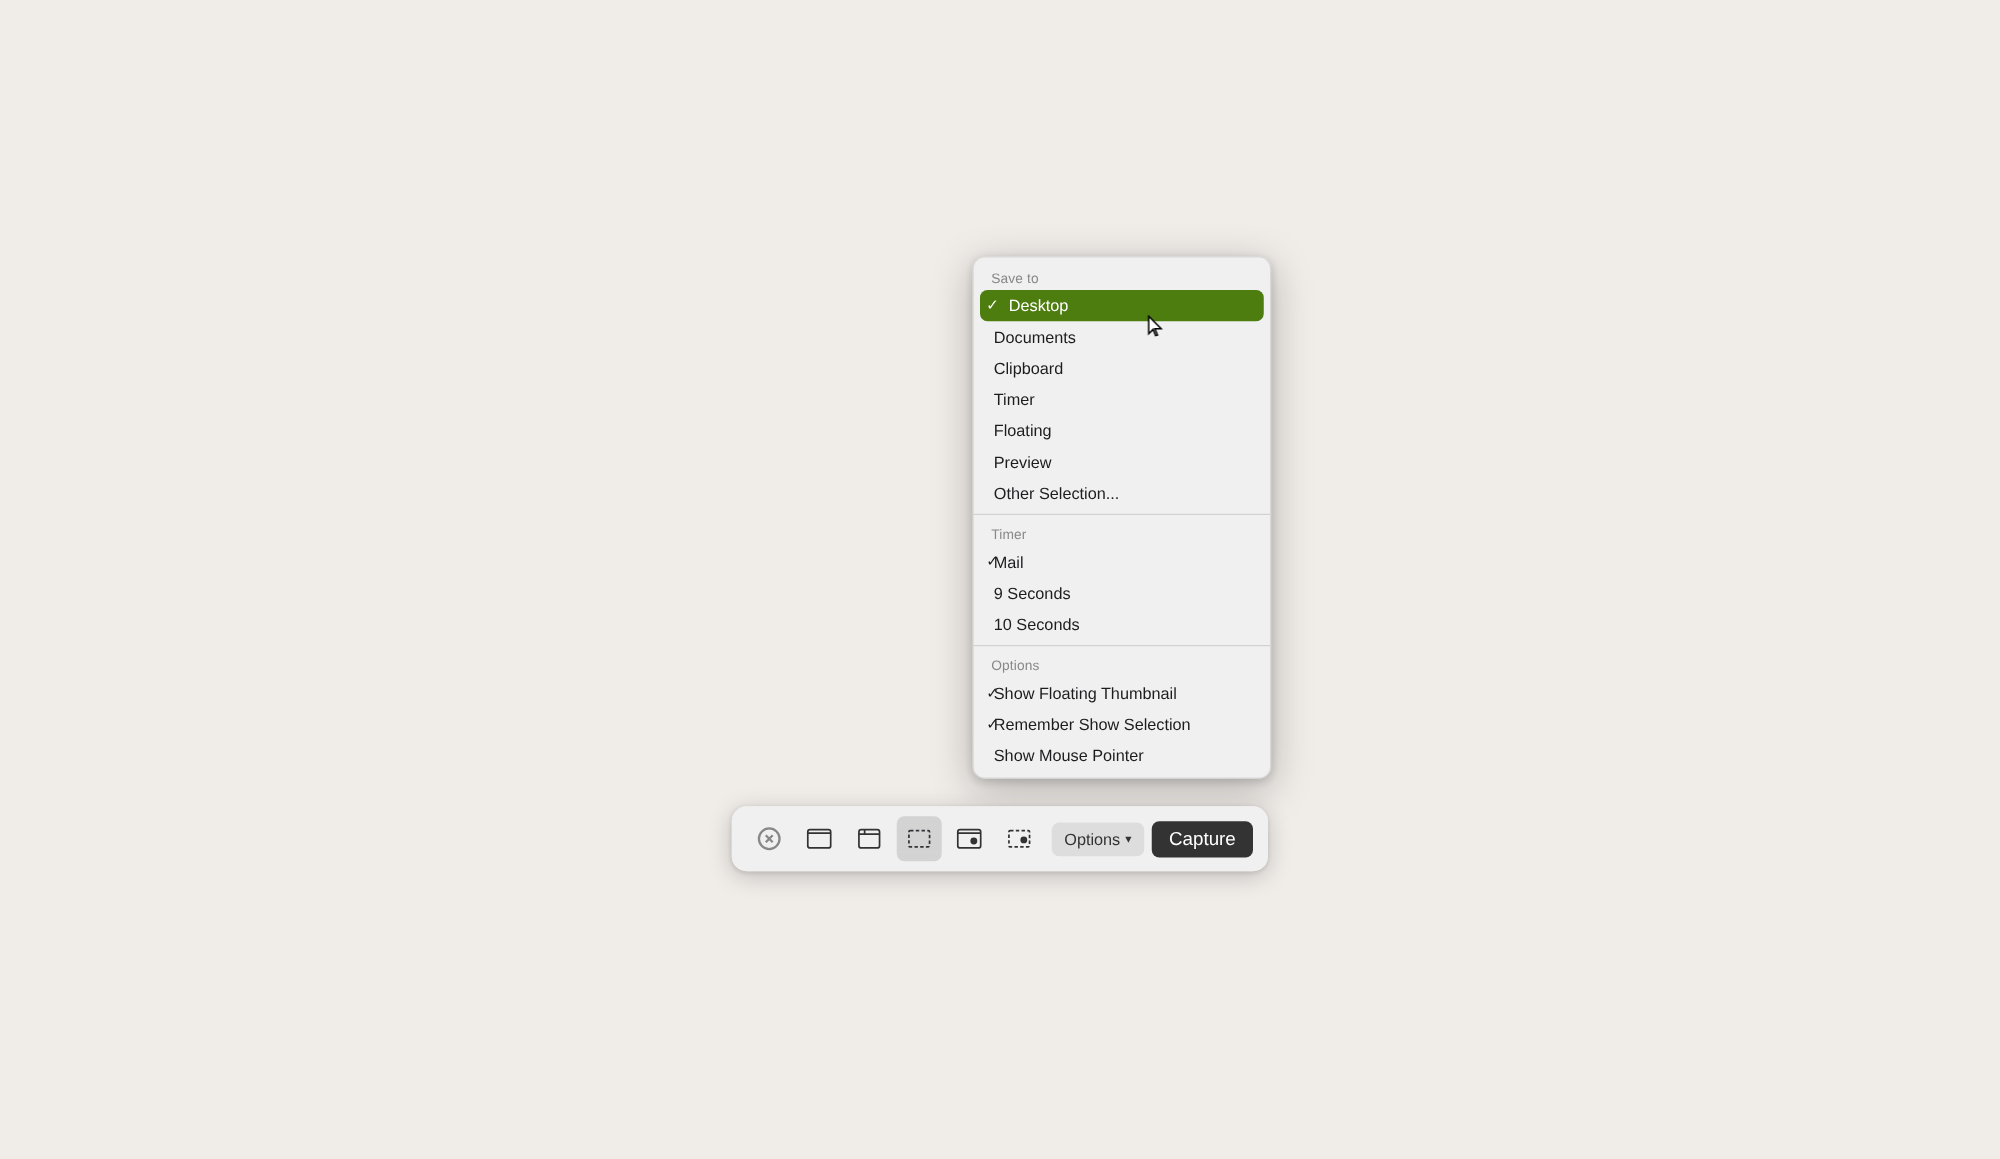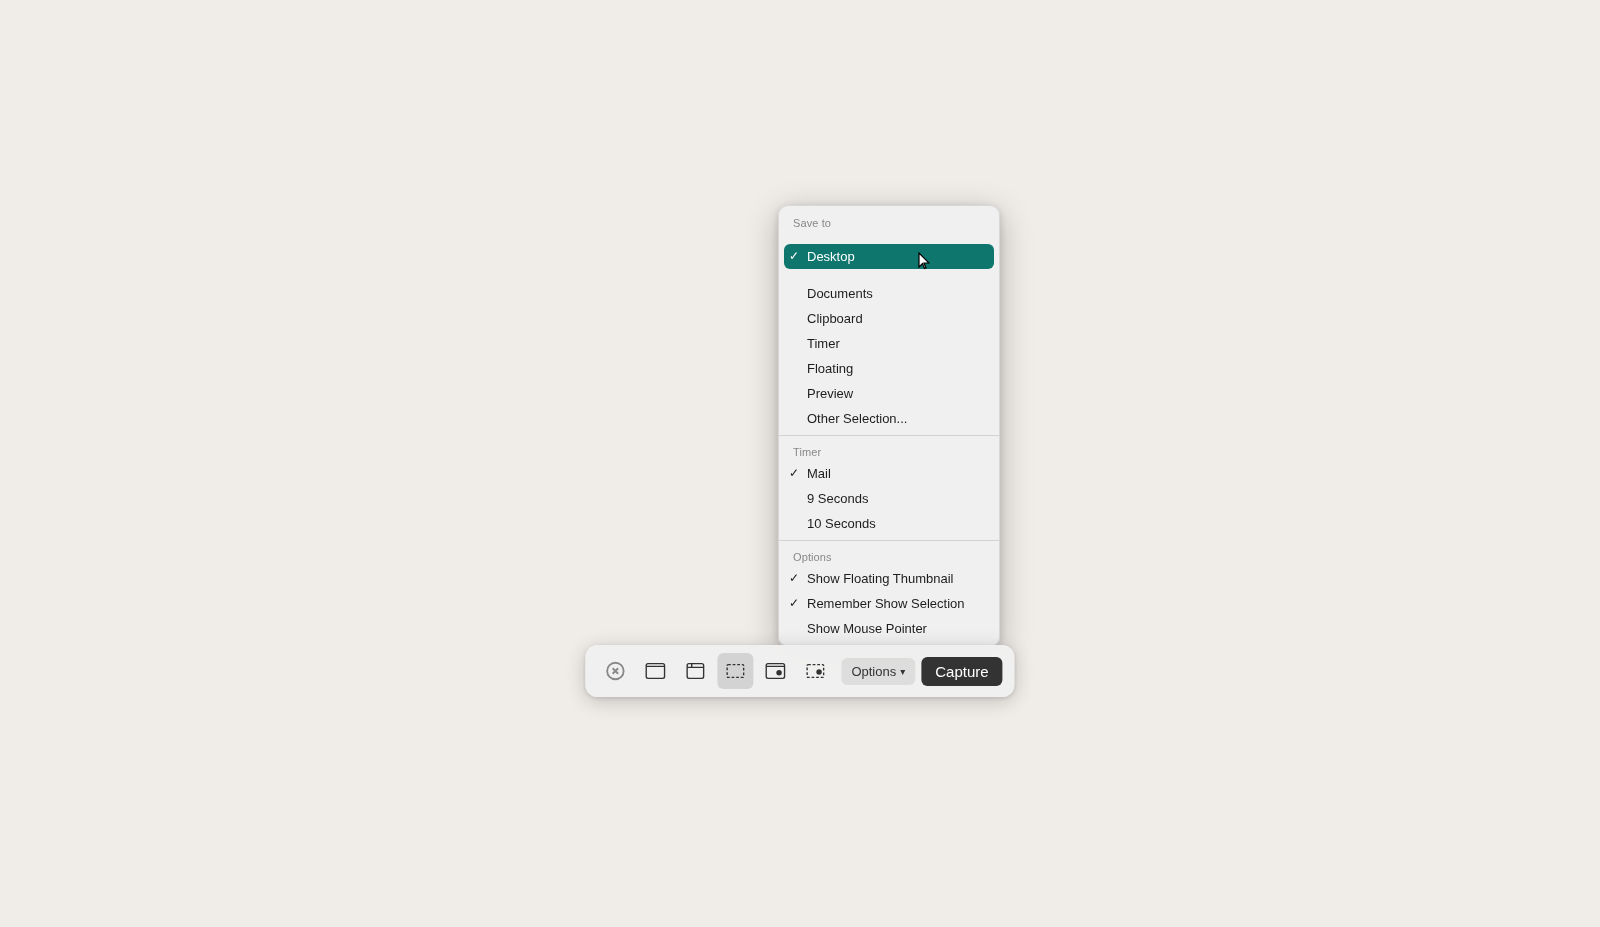--- a/index.html
+++ b/index.html
@@ -15,52 +15,52 @@
       font-family: -apple-system, BlinkMacSystemFont, 'SF Pro Text', 'Helvetica Neue', sans-serif;
       position: relative;
       overflow: hidden;
     }
 
     
     .dropdown-menu {
       position: absolute;
       top: 205px;
       left: 778px;
-      width: 222px;
+      width: 239px;
       background: rgba(240, 240, 240, 0.97);
       border-radius: 10px;
       box-shadow: 0 8px 32px rgba(0,0,0,0.25), 0 2px 8px rgba(0,0,0,0.15);
       padding: 5px 0;
       backdrop-filter: blur(20px);
       -webkit-backdrop-filter: blur(20px);
       border: 1px solid rgba(0,0,0,0.1);
     }
 
     .menu-section-label {
       font-size: 11px;
       color: #888;
       padding: 6px 14px 3px 14px;
       font-weight: 400;
       letter-spacing: 0.01em;
     }
 
     .menu-item {
       font-size: 13px;
       color: #1d1d1f;
-      padding: 5px 14px 5px 28px;
+      padding: 5px 14px 5px 16px;
       cursor: pointer;
       position: relative;
       white-space: nowrap;
     }
 
     .menu-item.selected {
-      background: #0f766e;
+      background: #4d7c0f;
       color: white;
       border-radius: 6px;
-      margin: 12px 5px;
+      margin: 0 5px;
       padding: 5px 9px 5px 23px;
     }
 
     .menu-item.checked::before {
       content: '✓';
       position: absolute;
       left: 10px;
       font-size: 12px;
       color: inherit;
     }

